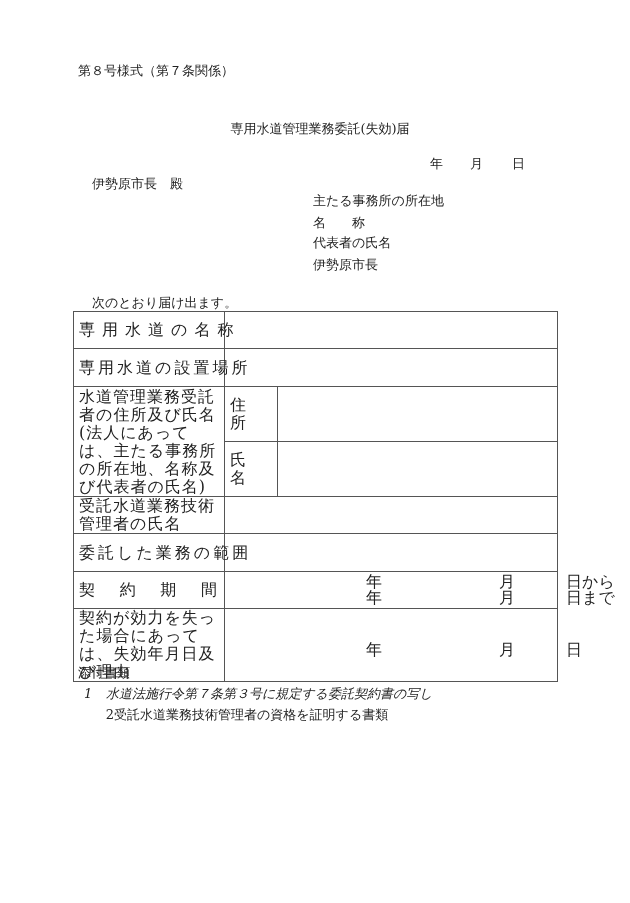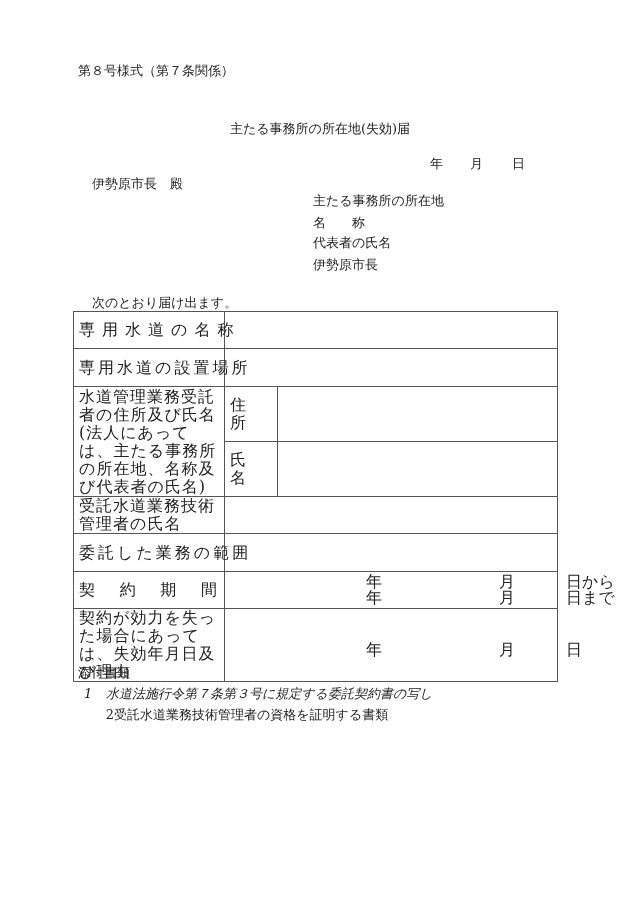--- a/index.html
+++ b/index.html
@@ -36,21 +36,21 @@
 
   .attach-head { left: 78px; top: 666px; }
   .attach-1 { left: 84px; top: 687px; font-style: italic; }
   .attach-2 { left: 92px; top: 708px; text-align: right; }
   .num { display: inline-block; width: 22px; }
 </style>
 </head>
 <body>
 
 <div class="abs form-no">第８号様式（第７条関係）</div>
-<div class="abs title">主たる事務所の所在地(失効)届</div>
+<div class="abs title">専用水道管理業務委託(失効)届</div>
 
 <div class="abs date date-y">年</div>
 <div class="abs date date-m">月</div>
 <div class="abs date date-d">日</div>
 
 <div class="abs addressee">伊勢原市長　殿</div>
 
 <div class="abs app-line" style="top:194px">主たる事務所の所在地</div>
 <div class="abs app-line" style="top:216px">名　　称</div>
 <div class="abs app-line" style="top:236px">代表者の氏名</div>

